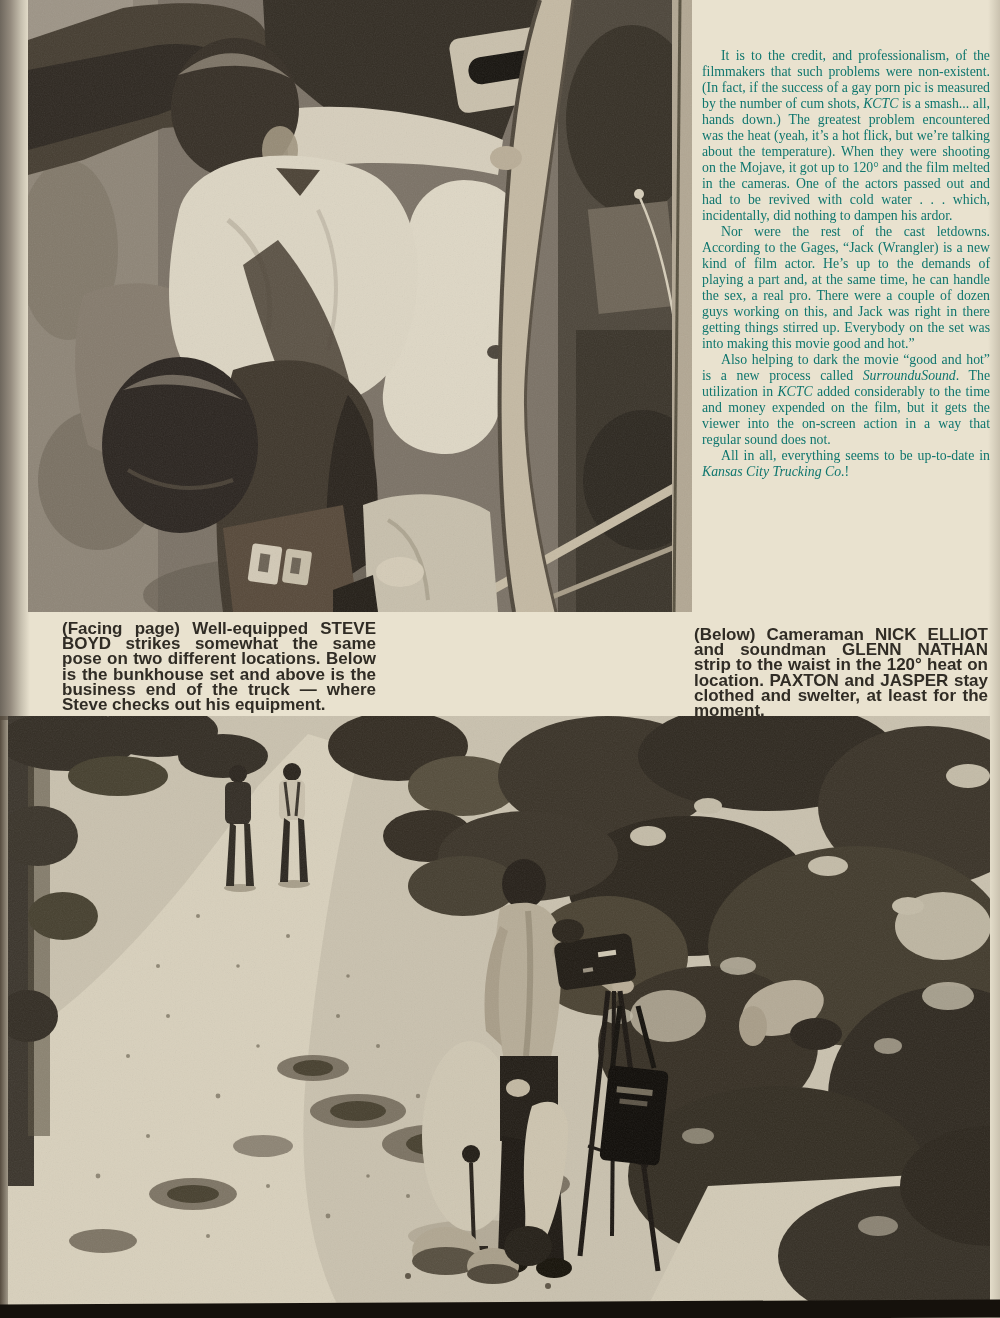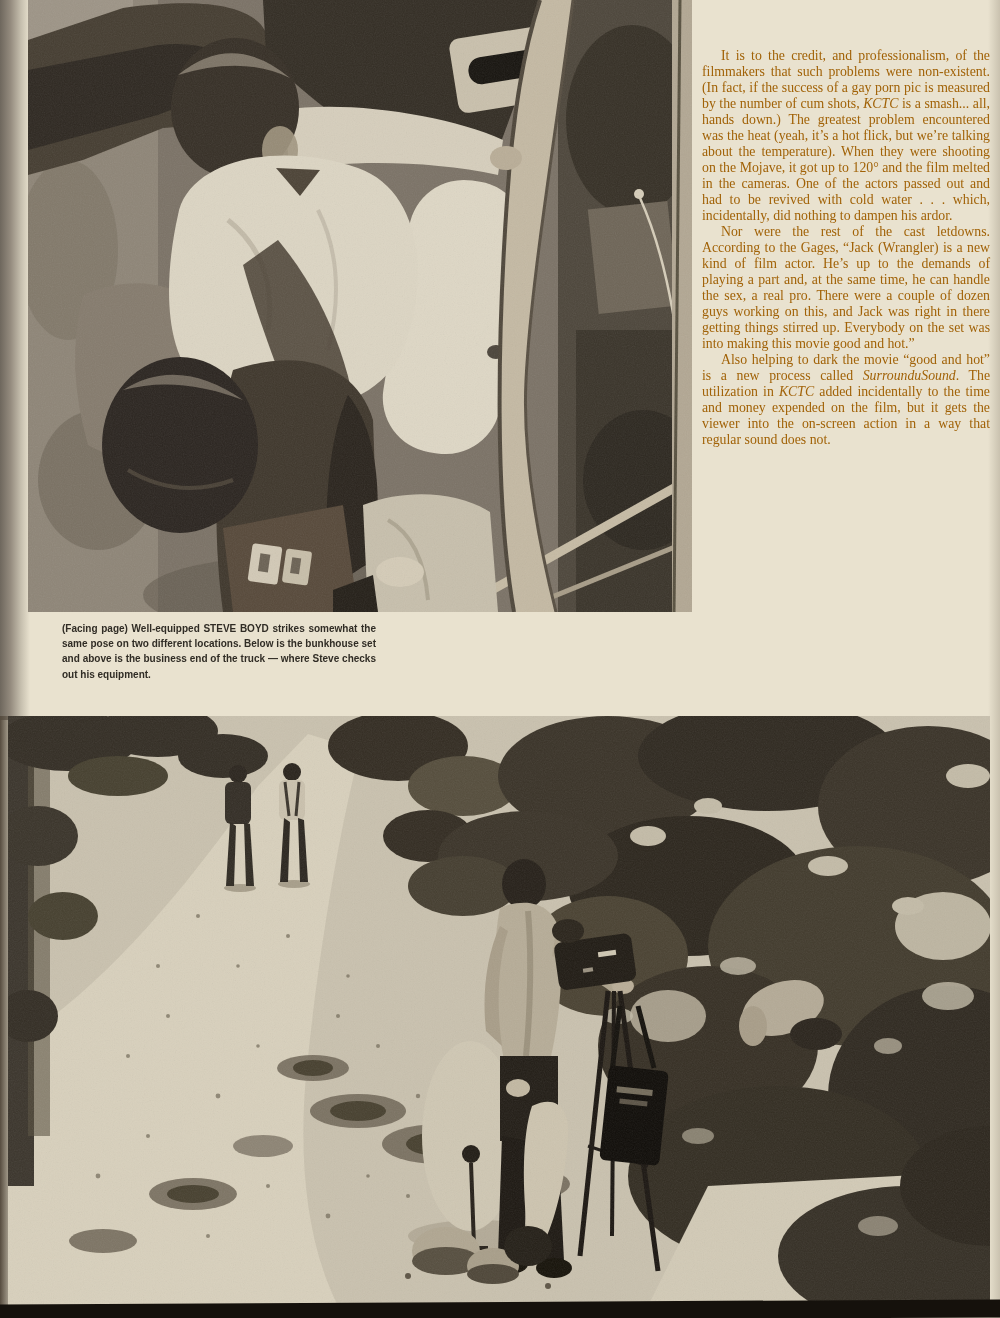--- a/index.html
+++ b/index.html
@@ -24,28 +24,28 @@
   .photo-top{
     position:absolute;left:28px;top:0;width:664px;height:612px;margin:0;
   }
   .photo-bottom{
     position:absolute;left:8px;top:716px;width:982px;height:590px;margin:0;
   }
   figure svg{display:block;width:100%;height:100%;}
   .article{
     position:absolute;left:702px;top:48px;width:288px;
     font-family:"Liberation Serif",serif;
-    font-size:13.8px;line-height:16px;color:#a16207;
+    font-size:13.8px;line-height:16px;color:#0f766e;
     text-align:justify;
   }
   .article p{margin:0;text-indent:19px;}
   .caption{
     position:absolute;margin:0;
     font-family:"Liberation Sans",sans-serif;font-weight:700;
-    font-size:10px;line-height:15.2px;color:#302c25;
+    font-size:17px;line-height:15.2px;color:#302c25;
     text-align:justify;
   }
   .caption-1{left:62px;top:621px;width:314px;}
   .caption-2{left:388px;top:624px;width:296px;}
   .caption-3{left:694px;top:627px;width:294px;}
   .bottom-edge{
     position:absolute;left:-4px;top:1302px;width:1010px;height:18px;
     background:#15110c;transform:rotate(-0.3deg);
   }
 </style>
@@ -141,24 +141,26 @@
         <ellipse cx="372" cy="572" rx="24" ry="15" fill="#d4cbb7"></ellipse>
         <path d="M305,590 L345,575 L350,612 L305,612 Z" fill="#241f18"></path>
       </g>
       <rect width="664" height="612" filter="url(#grainA)" opacity="0.22"></rect>
     </svg>
   </figure>
 
   <section class="article">
       <p><span>It is to the credit, and professionalism, of the filmmakers that such problems were non-existent. (In fact, if the success of a gay porn pic is measured by the number of cum shots, </span><i>KCTC</i><span> is a smash... all, hands down.) The greatest problem encountered was the heat (yeah, it’s a hot flick, but we’re talking about the temperature). When they were shooting on the Mojave, it got up to 120° and the film melted in the cameras. One of the actors passed out and had to be revived with cold water . . . which, incidentally, did nothing to dampen his ardor.</span></p>
       <p><span>Nor were the rest of the cast letdowns. According to the Gages, “Jack (Wrangler) is a new kind of film actor. He’s up to the demands of playing a part and, at the same time, he can handle the sex, a real pro. There were a couple of dozen guys working on this, and Jack was right in there getting things stirred up. Everybody on the set was into making this movie good and hot.”</span></p>
-      <p><span>Also helping to dark the movie “good and hot” is a new process called </span><i>SurrounduSound</i><span>. The utilization in </span><i>KCTC</i><span> added incidentally to the time and money expended on the film, but it gets the viewer into the on-screen action in a way that regular sound does not.</span></p>
+      <p><span>Also helping to dark the movie “good and hot” is a new process called </span><i>SurrounduSound</i><span>. The utilization in </span><i>KCTC</i><span> added considerably to the time and money expended on the film, but it gets the viewer into the on-screen action in a way that regular sound does not.</span></p>
+      <p><span>All in all, everything seems to be up-to-date in </span><i>Kansas City Trucking Co.</i><span>!</span></p>
     </section>
 
   <p class="caption caption-1">(Facing page)  Well-equipped STEVE BOYD strikes somewhat the same pose on two different locations.  Below is the bunkhouse set and above is the business end of the truck — where Steve checks out his equipment.</p>
+  <p class="caption caption-3">(Below) Cameraman NICK ELLIOT and soundman GLENN NATHAN strip to the waist in the 120° heat on location.  PAXTON and JASPER stay clothed and swelter, at least for the moment.</p>
 
   <figure class="photo-bottom" aria-label="Black-and-white photo of a film crew with camera and sound gear on a desert trail, two actors standing on the path in the distance">
     <svg viewBox="0 0 982 590" preserveAspectRatio="none">
       <defs>
         <filter id="grainB" x="0" y="0" width="100%" height="100%">
           <feTurbulence type="fractalNoise" baseFrequency="0.9" numOctaves="2" seed="11" stitchTiles="stitch"></feTurbulence>
           <feColorMatrix type="saturate" values="0"></feColorMatrix>
           <feComponentTransfer>
               <feFuncA type="linear" slope="0.5" intercept="0"></feFuncA>
             </feComponentTransfer>

